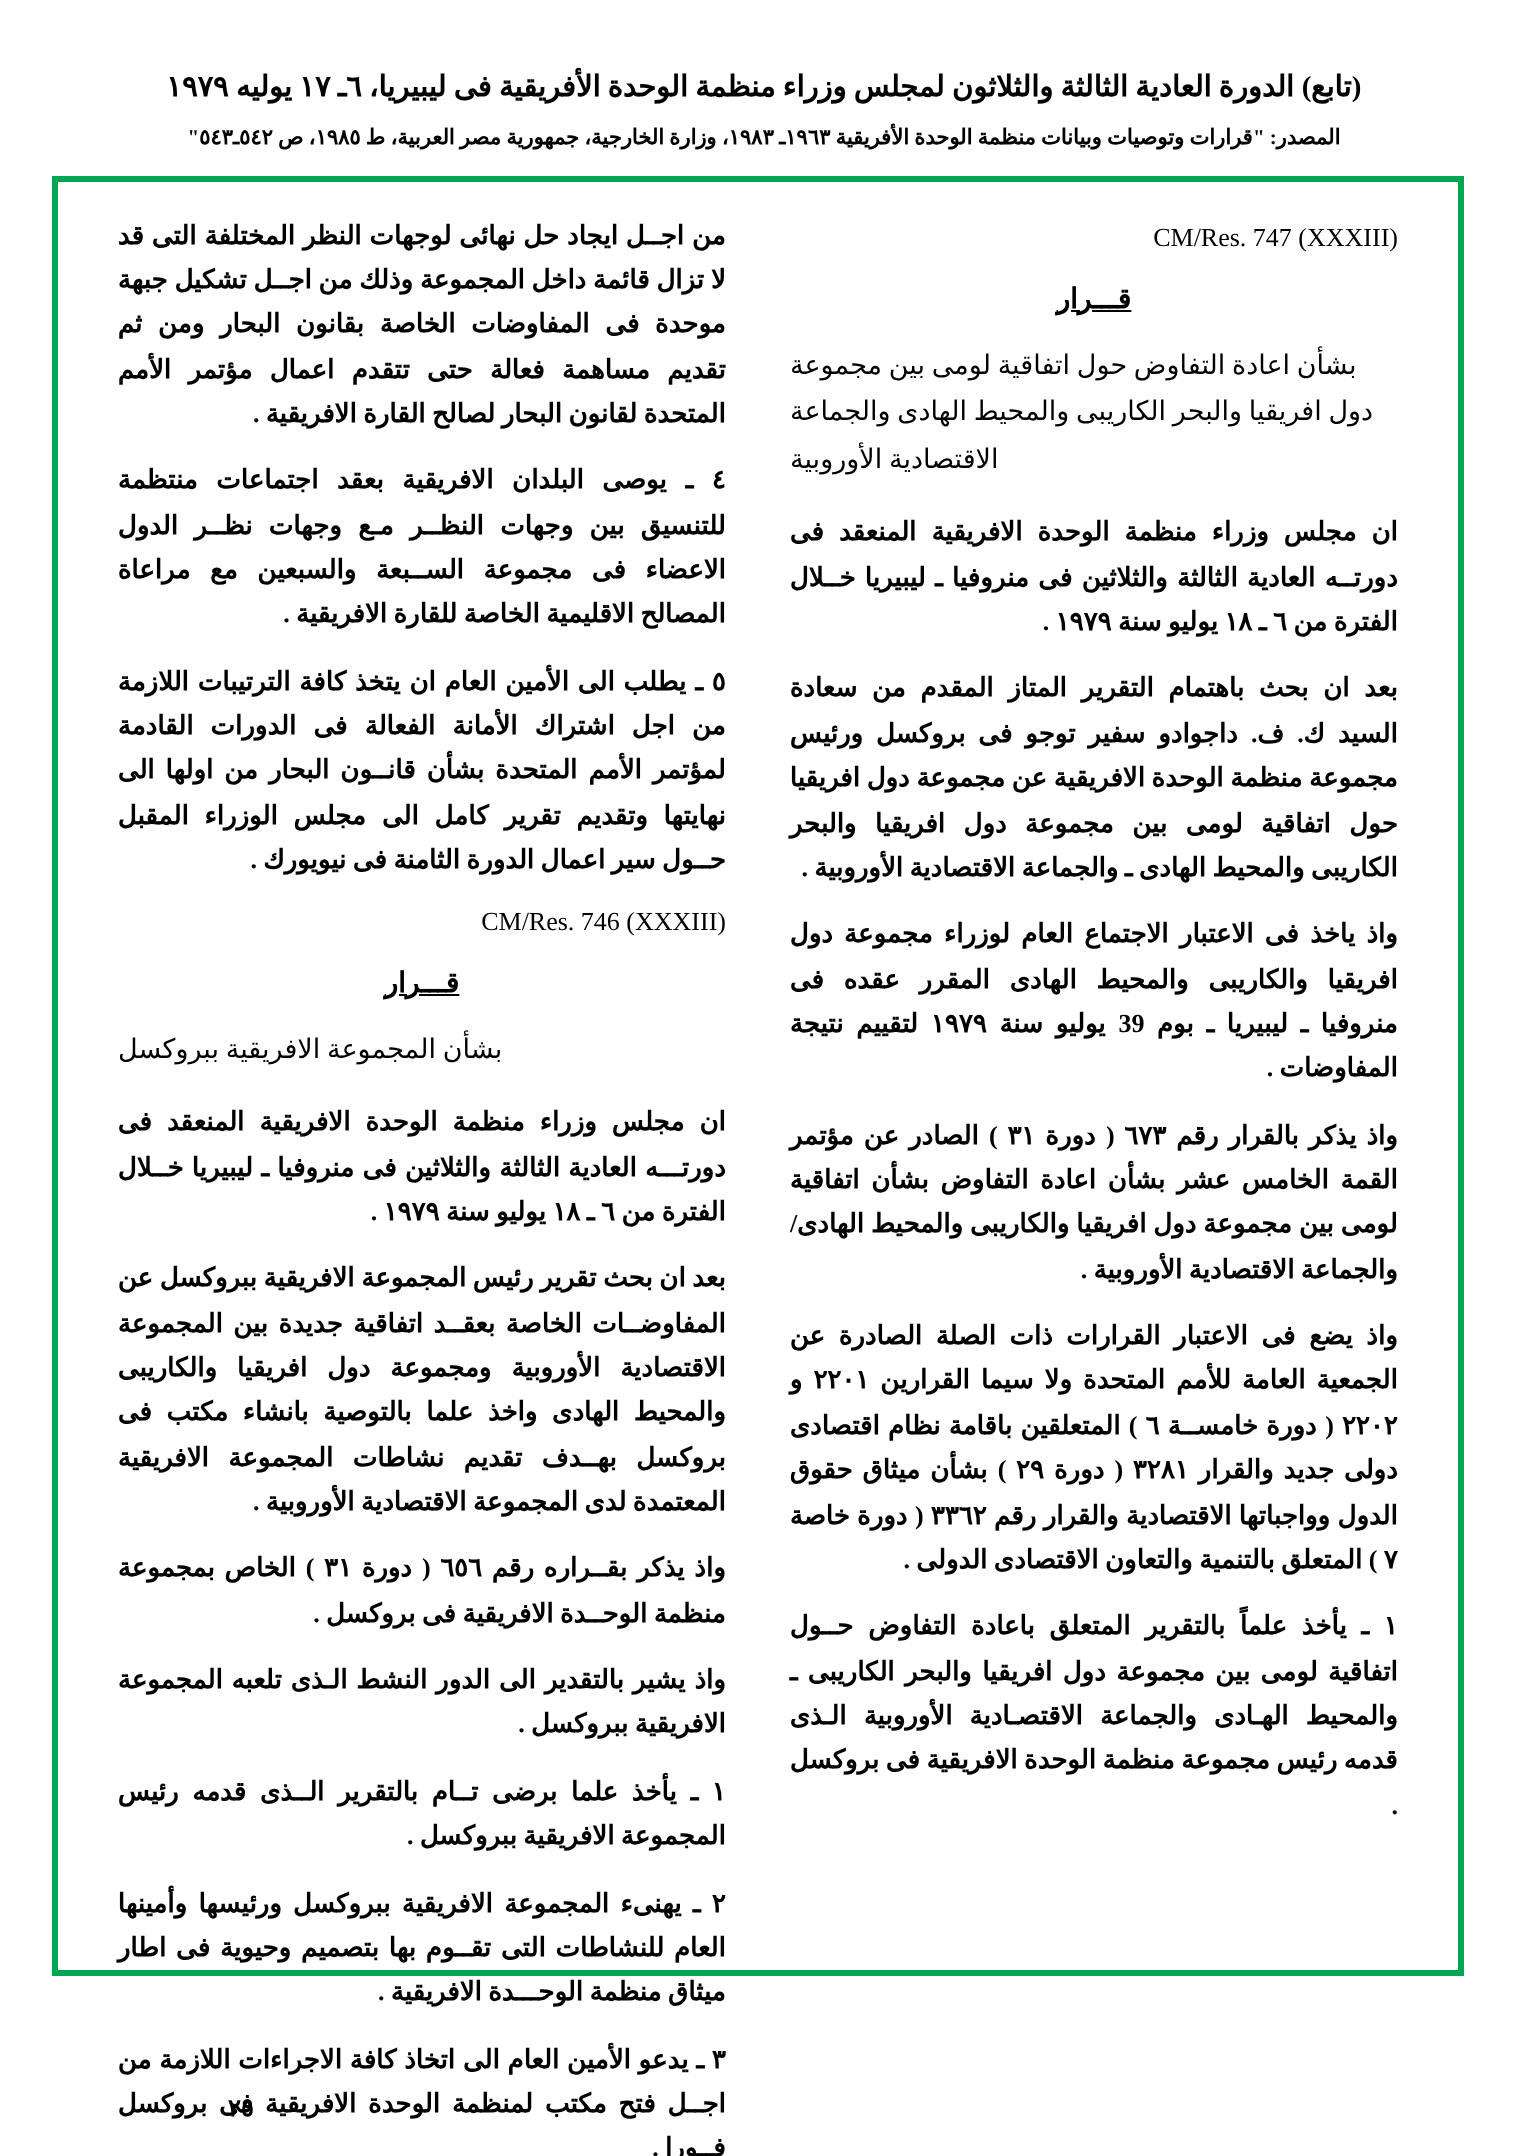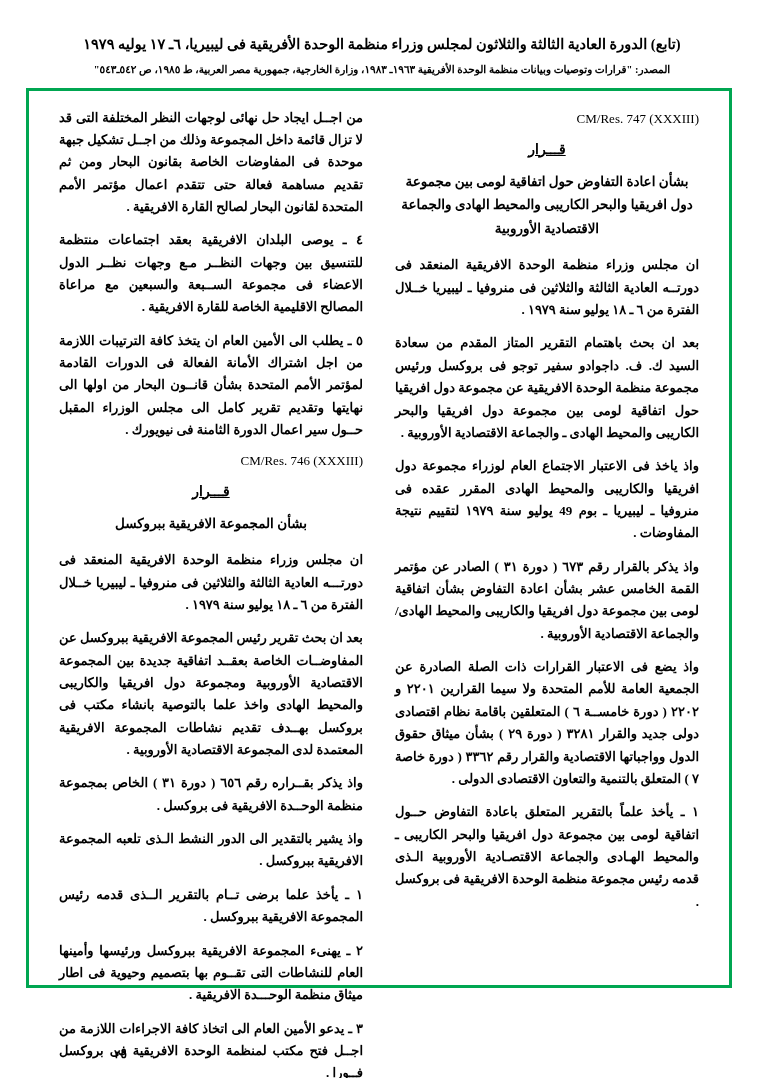--- a/index.html
+++ b/index.html
@@ -77,23 +77,23 @@
   }
   .qarar {
     text-align: center;
     font-size: 14px;
     font-weight: bold;
     letter-spacing: 4px;
     margin: 2px 0 12px 0;
     text-decoration: underline;
   }
   .res-title {
-    text-align: center;
+    text-align: left;
     font-size: 13.5px;
-    font-weight: bold;
+    font-weight: normal;
     line-height: 1.75;
     margin: 0 0 14px 0;
   }
   p.para {
     font-size: 13px;
     line-height: 1.72;
     margin: 0 0 11px 0;
     text-align: justify;
     text-align-last: right;
     font-weight: bold;
@@ -120,21 +120,21 @@
 
   <div class="frame">
     <div class="cols">
 
       <div class="col col-right">
         <div class="res-id rightcol">CM/Res. 747 (XXXIII)</div>
         <div class="qarar">قـــرار</div>
         <div class="res-title">بشأن اعادة التفاوض حول اتفاقية لومى بين مجموعة دول افريقيا والبحر الكاريبى والمحيط الهادى والجماعة الاقتصادية الأوروبية</div>
         <p class="para">ان مجلس وزراء منظمة الوحدة الافريقية المنعقد فى دورتــه العادية الثالثة والثلاثين فى منروفيا ـ ليبيريا خــلال الفترة من ٦ ـ ١٨ يوليو سنة ١٩٧٩ .</p>
         <p class="para">بعد ان بحث باهتمام التقرير المتاز المقدم من سعادة السيد ك. ف. داجوادو سفير توجو فى بروكسل ورئيس مجموعة منظمة الوحدة الافريقية عن مجموعة دول افريقيا حول اتفاقية لومى بين مجموعة دول افريقيا والبحر الكاريبى والمحيط الهادى ـ والجماعة الاقتصادية الأوروبية .</p>
-        <p class="para">واذ ياخذ فى الاعتبار الاجتماع العام لوزراء مجموعة دول افريقيا والكاريبى والمحيط الهادى المقرر عقده فى منروفيا ـ ليبيريا ـ بوم 49 يوليو سنة ١٩٧٩ لتقييم نتيجة المفاوضات .</p>
+        <p class="para">واذ ياخذ فى الاعتبار الاجتماع العام لوزراء مجموعة دول افريقيا والكاريبى والمحيط الهادى المقرر عقده فى منروفيا ـ ليبيريا ـ بوم 39 يوليو سنة ١٩٧٩ لتقييم نتيجة المفاوضات .</p>
         <p class="para">واذ يذكر بالقرار رقم ٦٧٣ ( دورة ٣١ ) الصادر عن مؤتمر القمة الخامس عشر بشأن اعادة التفاوض بشأن اتفاقية لومى بين مجموعة دول افريقيا والكاريبى والمحيط الهادى/والجماعة الاقتصادية الأوروبية .</p>
         <p class="para">واذ يضع فى الاعتبار القرارات ذات الصلة الصادرة عن الجمعية العامة للأمم المتحدة ولا سيما القرارين ٢٢٠١ و ٢٢٠٢ ( دورة خامســة ٦ ) المتعلقين باقامة نظام اقتصادى دولى جديد والقرار ٣٢٨١ ( دورة ٢٩ ) بشأن ميثاق حقوق الدول وواجباتها الاقتصادية والقرار رقم ٣٣٦٢ ( دورة خاصة ٧ ) المتعلق بالتنمية والتعاون الاقتصادى الدولى .</p>
         <p class="para">١ ـ يأخذ علماً بالتقرير المتعلق باعادة التفاوض حــول اتفاقية لومى بين مجموعة دول افريقيا والبحر الكاريبى ـ والمحيط الهـادى والجماعة الاقتصـادية الأوروبية الـذى قدمه رئيس مجموعة منظمة الوحدة الافريقية فى بروكسل .</p>
       </div>
 
       <div class="col col-left">
         <p class="para">من اجــل ايجاد حل نهائى لوجهات النظر المختلفة التى قد لا تزال قائمة داخل المجموعة وذلك من اجــل تشكيل جبهة موحدة فى المفاوضات الخاصة بقانون البحار ومن ثم تقديم مساهمة فعالة حتى تتقدم اعمال مؤتمر الأمم المتحدة لقانون البحار لصالح القارة الافريقية .</p>
         <p class="para">٤ ـ يوصى البلدان الافريقية بعقد اجتماعات منتظمة للتنسيق بين وجهات النظــر مـع وجهات نظــر الدول الاعضاء فى مجموعة الســبعة والسبعين مع مراعاة المصالح الاقليمية الخاصة للقارة الافريقية .</p>
         <p class="para">٥ ـ يطلب الى الأمين العام ان يتخذ كافة الترتيبات اللازمة من اجل اشتراك الأمانة الفعالة فى الدورات القادمة لمؤتمر الأمم المتحدة بشأن قانــون البحار من اولها الى نهايتها وتقديم تقرير كامل الى مجلس الوزراء المقبل حــول سير اعمال الدورة الثامنة فى نيويورك .</p>
         <div class="res-id">CM/Res. 746 (XXXIII)</div>

